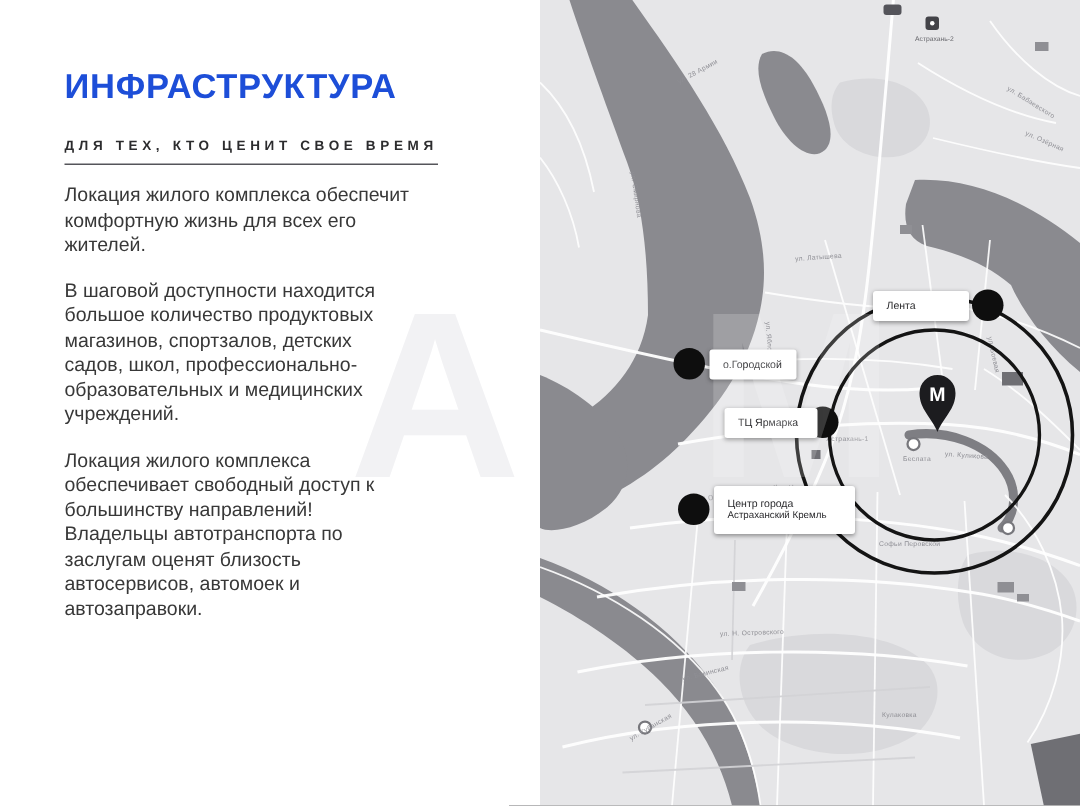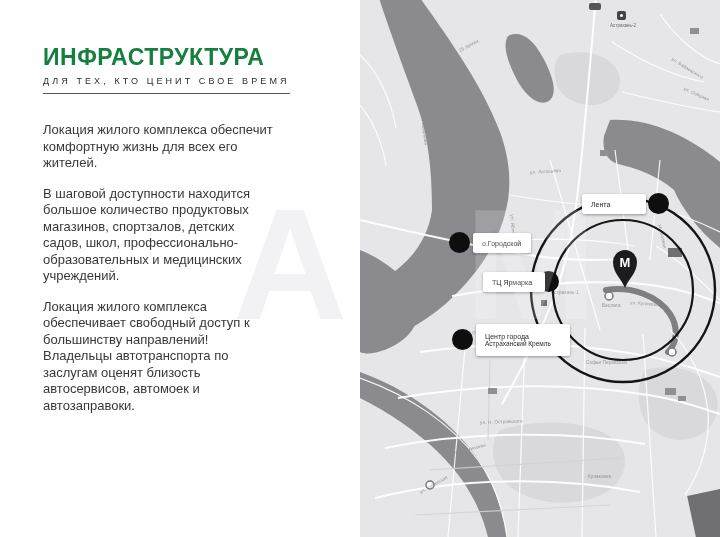--- a/index.html
+++ b/index.html
@@ -8,25 +8,25 @@
     width:720px;height:537px;
     background:#ffffff;
     font-family:"Liberation Sans", sans-serif;
     overflow:hidden;
   }
   
   .left-panel{position:absolute;left:43px;top:0;width:290px;z-index:2;}
   .title{
     position:absolute;left:0;top:44px;margin:0;
     font-size:23px;font-weight:700;letter-spacing:.5px;
-    color:#15803d;white-space:nowrap;text-align:right;
+    color:#1d4ed8;white-space:nowrap;text-align:right;
   }
   .subtitle{
-    position:absolute;left:0;top:76px;
-    font-size:9px;font-weight:400;letter-spacing:3.1px;
+    position:absolute;left:0;top:92px;
+    font-size:9px;font-weight:700;letter-spacing:3.1px;
     color:#2c2c2e;white-space:nowrap;
     border-bottom:1.4px solid #55555a;padding-bottom:7px;
   }
   .paragraphs{position:absolute;left:0;top:122px;width:232px;}
   .paragraphs p{
     margin:0 0 14px 0;
     font-size:13px;line-height:16.5px;
     color:var(--text,#383838);
   }
   

